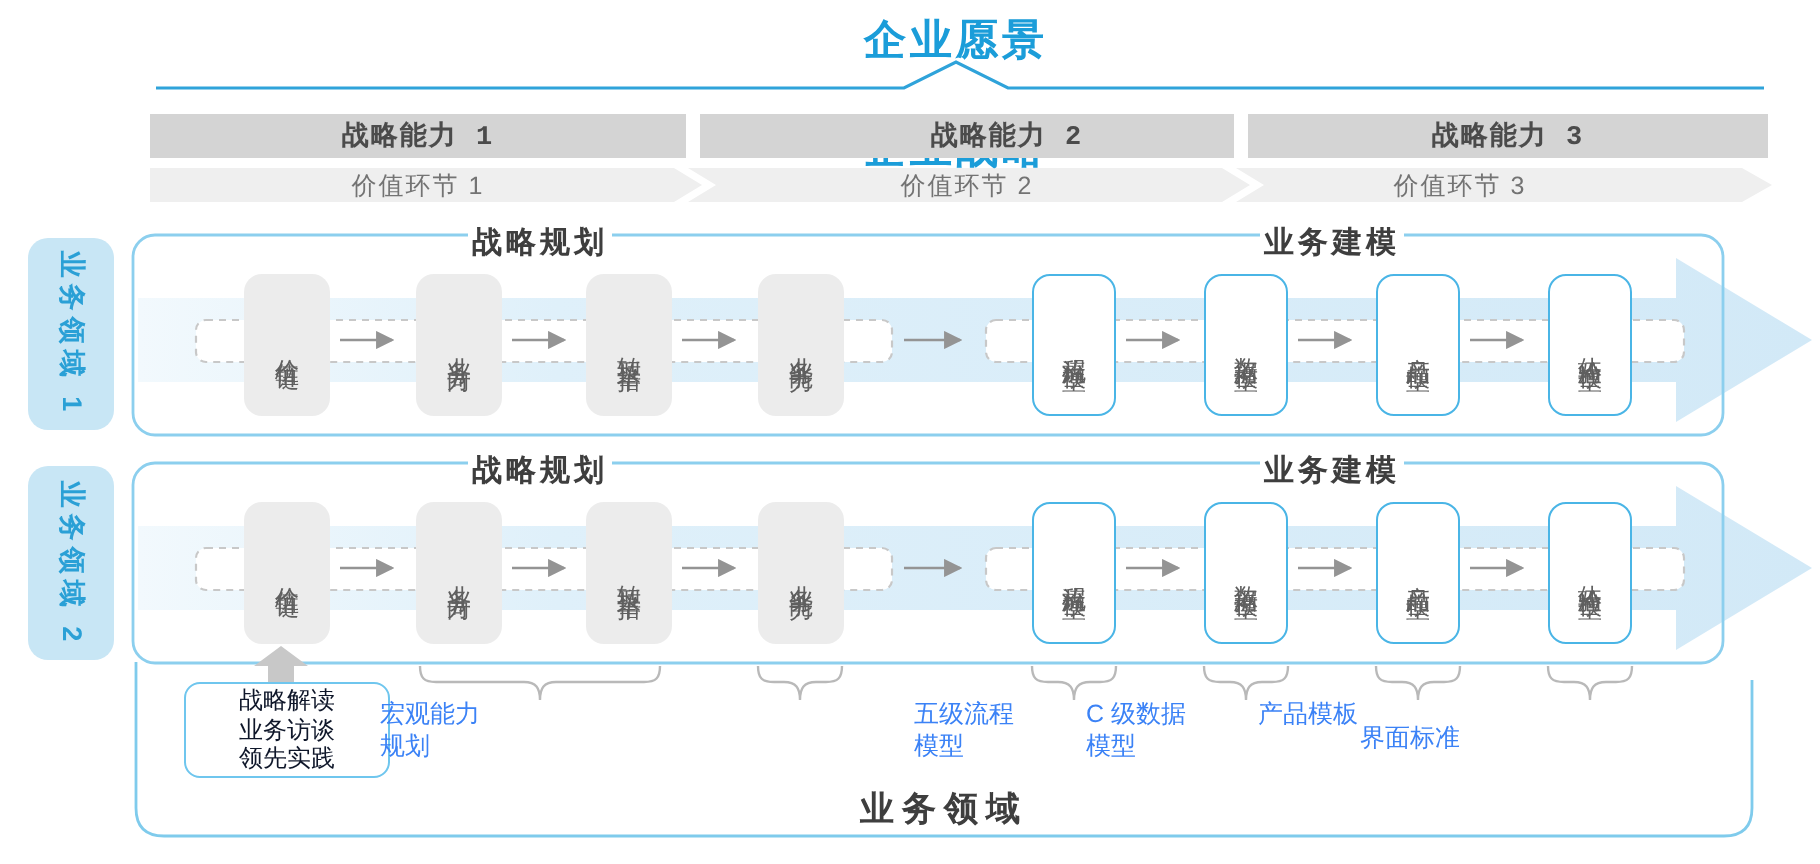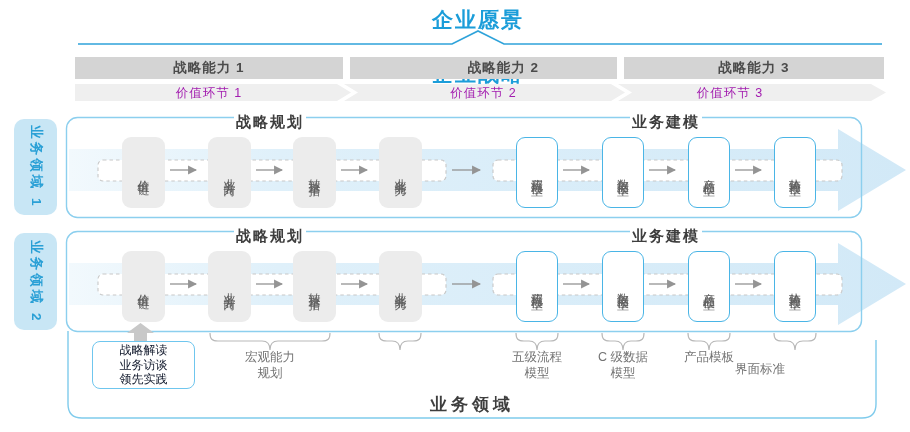--- a/index.html
+++ b/index.html
@@ -8,38 +8,38 @@
     font-family:"Liberation Sans","DejaVu Sans",sans-serif;
   }
   #stage *{box-sizing:border-box;}
   .abs{position:absolute;flex-direction:column;}
   svg.layer{position:absolute;left:0;top:0;pointer-events:none;}
   
   .title-wrap{left:478px;top:6px;transform:translateX(-50%);display:flex;gap:26px;white-space:nowrap;}
   .title-wrap span{font-size:21px;font-weight:bold;color:#1B9DD9;letter-spacing:2px;}
   
   .cap-band{top:57px;height:22px;background:#D4D4D4;color:#4B4B4B;font-size:13.5px;font-weight:bold;
-    display:flex;align-items:center;justify-content:center;letter-spacing:1px;}
-  
-  .vlink{top:85px;height:16px;color:#a21caf;font-size:12.5px;display:flex;align-items:center;justify-content:center;letter-spacing:1px;}
+    display:flex;align-items:center;justify-content:center;letter-spacing:1px;font-family:Liberation Mono, monospace;}
+  
+  .vlink{top:85px;height:16px;color:#737373;font-size:12.5px;display:flex;align-items:center;justify-content:center;letter-spacing:1px;}
   
   .dom-tab{left:14px;width:43px;background:#C8E6F5;border-radius:10px;display:flex;align-items:center;justify-content:center;}
   .dom-tab span{transform:rotate(90deg);white-space:nowrap;font-size:13.5px;font-weight:bold;color:#2AA0D6;letter-spacing:3px;}
   
   .fbox{height:71px;border-radius:9px;display:flex;align-items:center;justify-content:center;}
   .gbox{width:43px;background:#ECECEC;}
   .bbox{width:42px;background:#fff;border:1.4px solid #4AB5E6;}
   .fbox .vtext{writing-mode:vertical-rl;text-orientation:upright;font-size:12px;color:#5F5F5F;letter-spacing:2px;line-height:1;}
   
   .flow-header{transform:translateX(-50%);height:19px;display:flex;align-items:center;gap:0;background:#fff;padding:0 2px;}
   .flow-header b{font-size:15px;font-weight:bold;color:#3E3E3E;letter-spacing:2px;white-space:nowrap;line-height:19px;}
   .hline{width:32px;height:1px;background:#9C9C9C;}
   
-  .note{transform:translateX(-50%);top:350px;width:160px;text-align:center;white-space:pre-line;
-    font-size:12.5px;line-height:15.5px;color:#737373;}
+  .note{transform:translateX(-50%);top:350px;width:160px;text-align:left;white-space:pre-line;
+    font-size:12.5px;line-height:15.5px;color:#3b82f6;}
   .src-box{left:92px;top:341px;width:103px;height:48px;border:1.3px solid #6FC6EE;border-radius:8px;background:#fff;
     display:flex;align-items:center;justify-content:center;}
   .src-box div{white-space:pre-line;text-align:center;font-size:12px;line-height:14.5px;color:#0f172a;}
   .footer-label{left:472px;top:393px;transform:translateX(-50%);font-size:17px;font-weight:bold;color:#3E3E3E;letter-spacing:4px;white-space:nowrap;}
 </style>
 </head>
 <body>
 
 <div id="stage">
 

